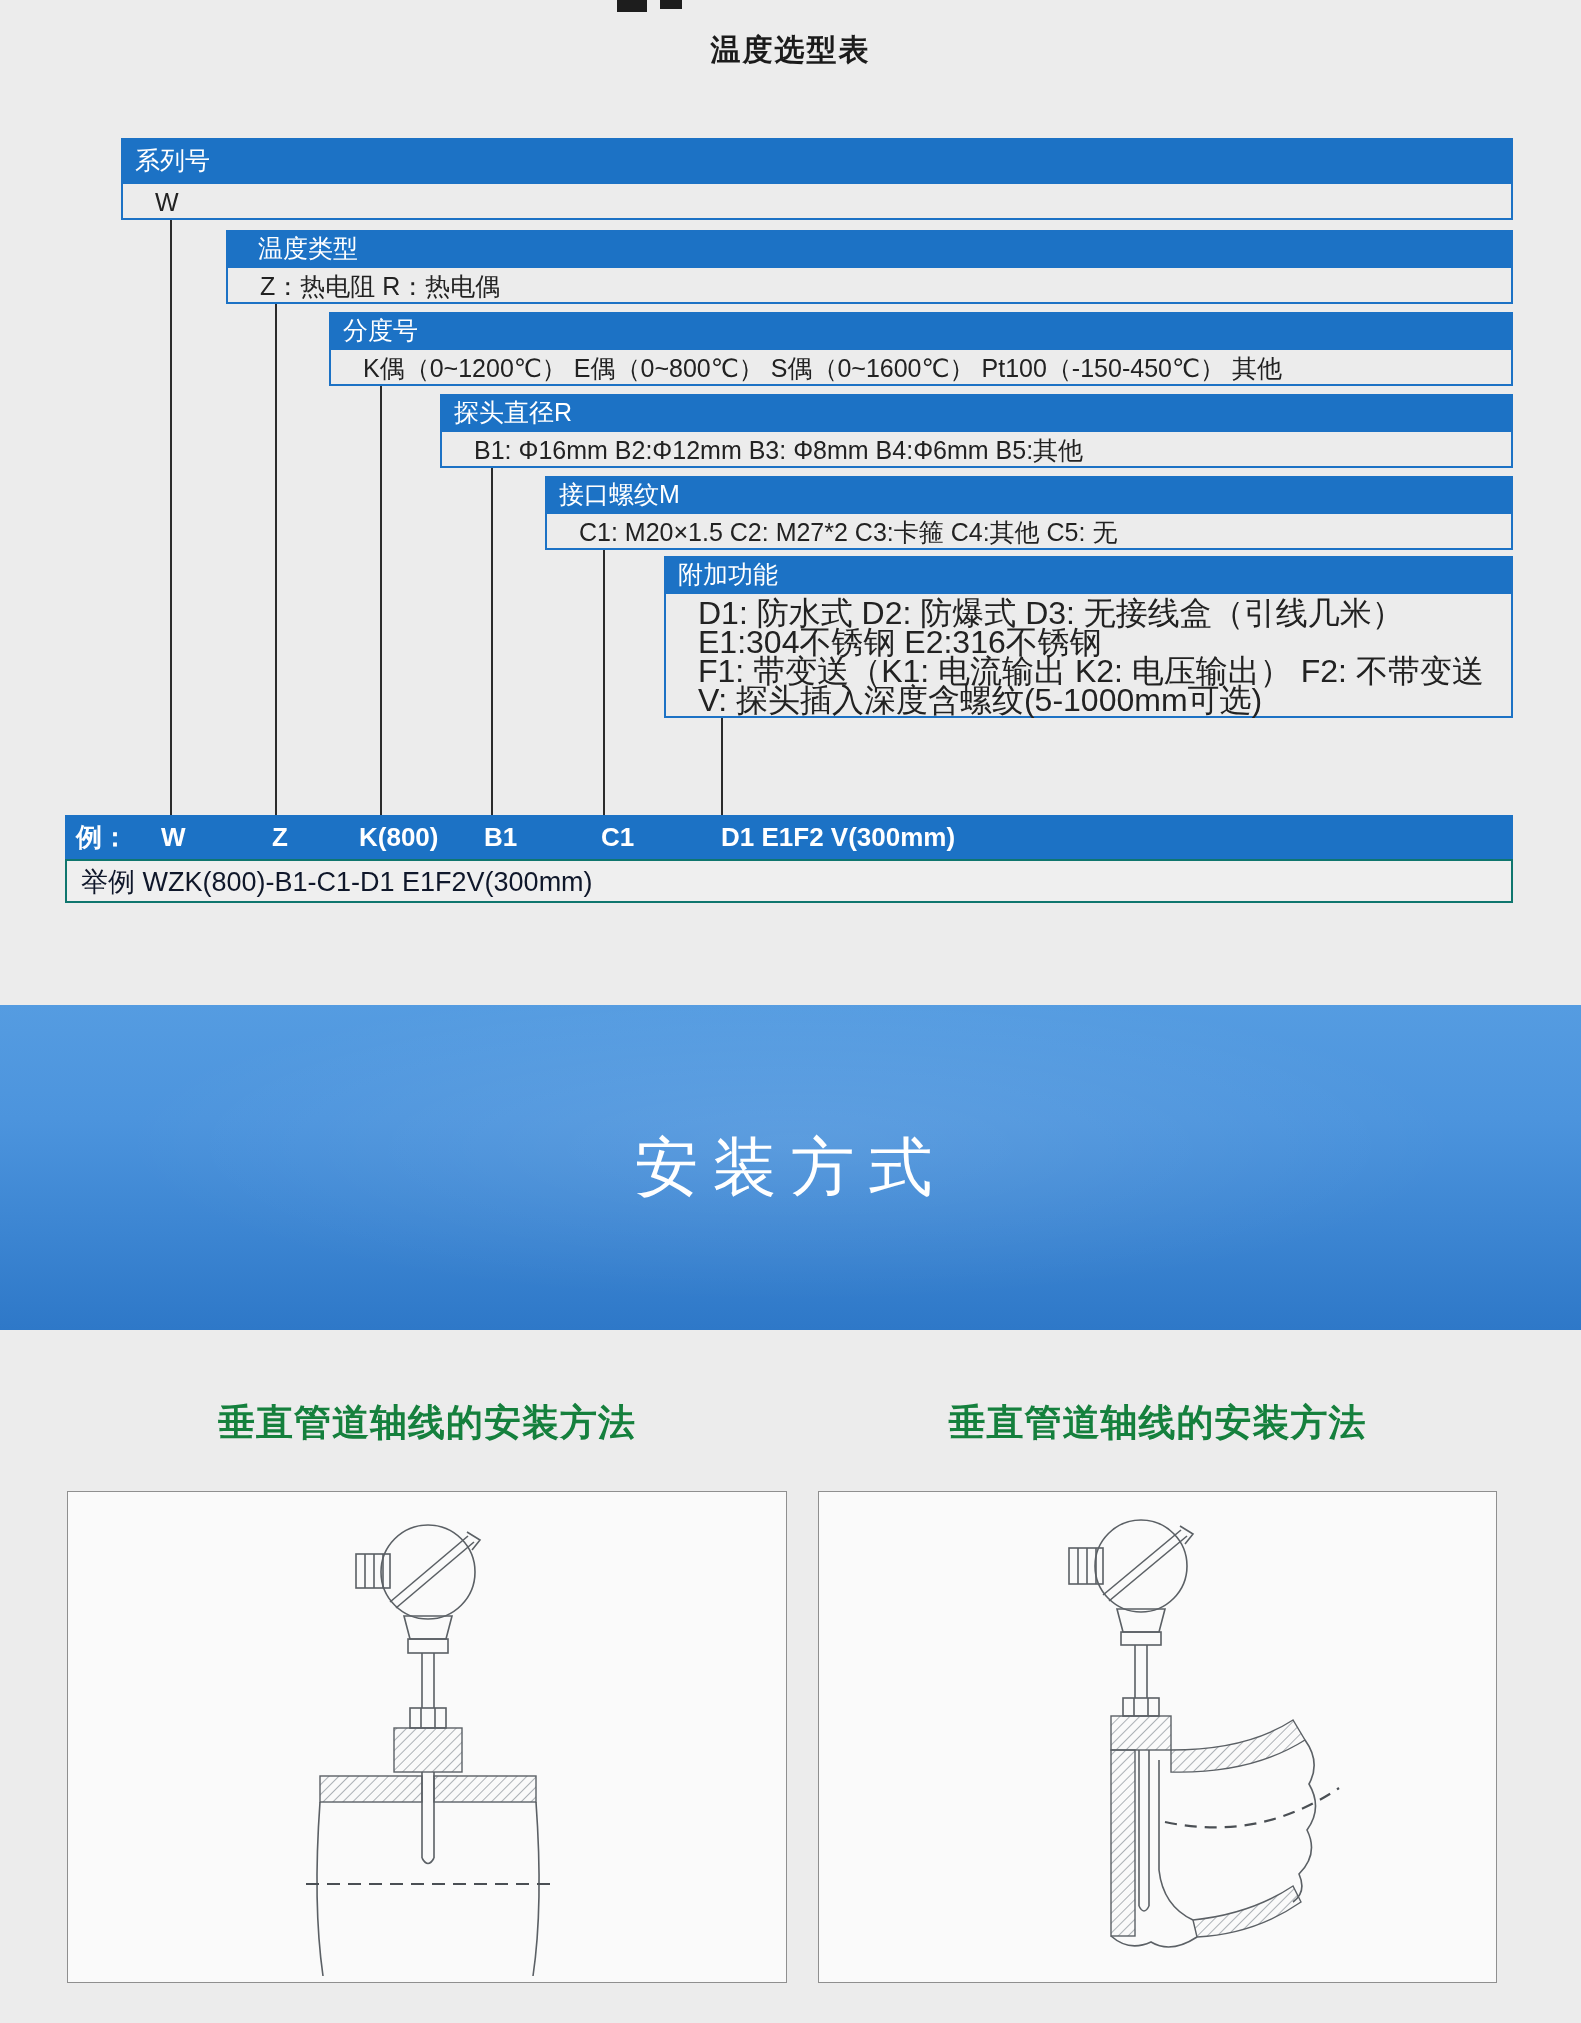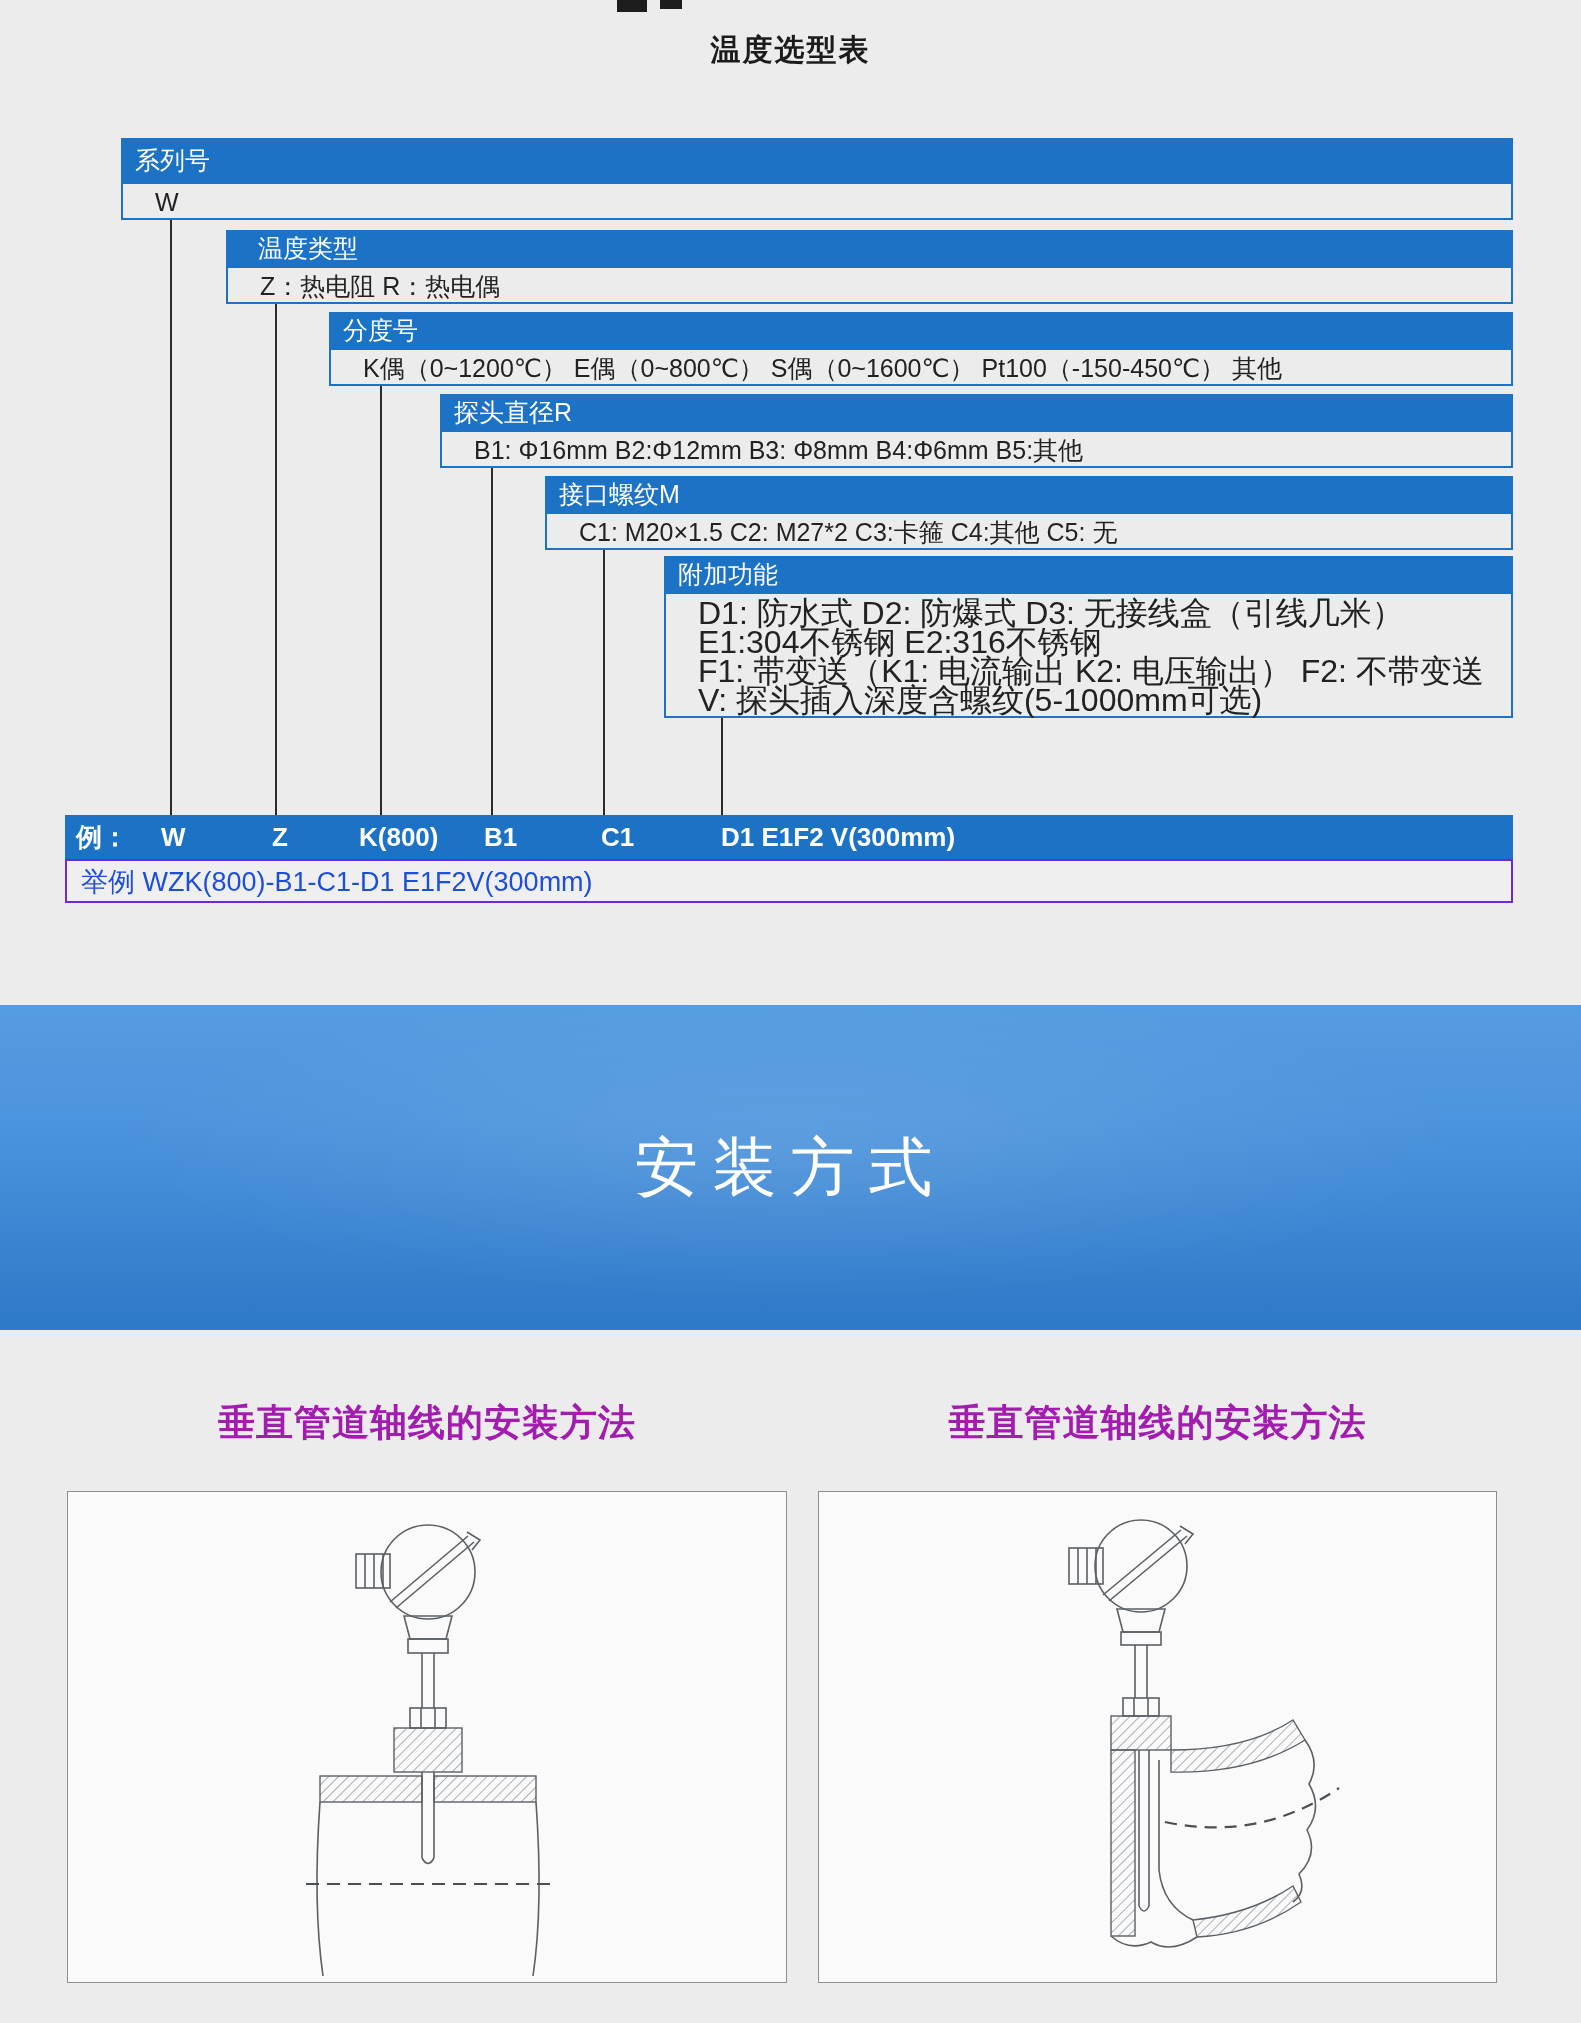--- a/index.html
+++ b/index.html
@@ -12,28 +12,28 @@
        color:#ffffff;font-size:25px;padding-left:14px;box-sizing:border-box;}
   .val{position:absolute;right:68px;height:38px;line-height:36px;border:2px solid #1c72c5;
        background:#ececec;color:#222;font-size:25px;padding-left:32px;box-sizing:border-box;
        white-space:nowrap;overflow:hidden;}
   .valblock{position:absolute;right:68px;border:2px solid #1c72c5;background:#ececec;
             color:#222;font-size:32px;line-height:29px;padding:5px 0 5px 32px;box-sizing:border-box;}
   .connector{position:absolute;width:2px;background:#2b2b2b;}
   .exbar{position:absolute;left:65px;right:68px;top:815px;height:44px;background:#1c72c5;}
   .exbar span{position:absolute;top:0;line-height:44px;color:#fff;font-size:26px;font-weight:600;white-space:nowrap;}
   .exfull{position:absolute;left:65px;right:68px;top:859px;height:44px;line-height:42px;
-          border:2px solid #6d28d9;background:#efefef;color:#1d4ed8;font-size:27px;padding-left:14px;box-sizing:border-box;}
+          border:2px solid #0f766e;background:#efefef;color:#0f172a;font-size:27px;padding-left:14px;box-sizing:border-box;}
   .banner{position:absolute;left:0;right:0;top:1005px;height:325px;
           background:radial-gradient(ellipse at 50% 42%, rgba(255,255,255,0.10), rgba(255,255,255,0) 60%),
                      linear-gradient(180deg,#559CE1 0%,#4C94DD 35%,#2E78C8 100%);}
   .banner-title{position:absolute;left:0;right:0;top:0;height:267px;line-height:325px;text-align:center;
                 color:#ffffff;font-size:64px;letter-spacing:14px;font-weight:500;}
   .method-heading{position:absolute;top:1398px;height:52px;text-align:center;
-                  color:#a21caf;font-size:37px;font-weight:bold;letter-spacing:1px;}
+                  color:#15803d;font-size:37px;font-weight:bold;letter-spacing:1px;}
   .diagram-box{position:absolute;top:1491px;height:492px;background:#fafafa;border:1px solid #8f8f8f;box-sizing:border-box;}
   svg .ln{stroke:#5b6065;fill:none;stroke-width:1.6px;}
   svg .hatchfill{stroke:#5b6065;stroke-width:1.4px;}
   svg .dash{stroke:#4a4f54;fill:none;stroke-width:2.2px;}
 </style>
 </head>
 <body>
 
 <div class="canvas">
 

